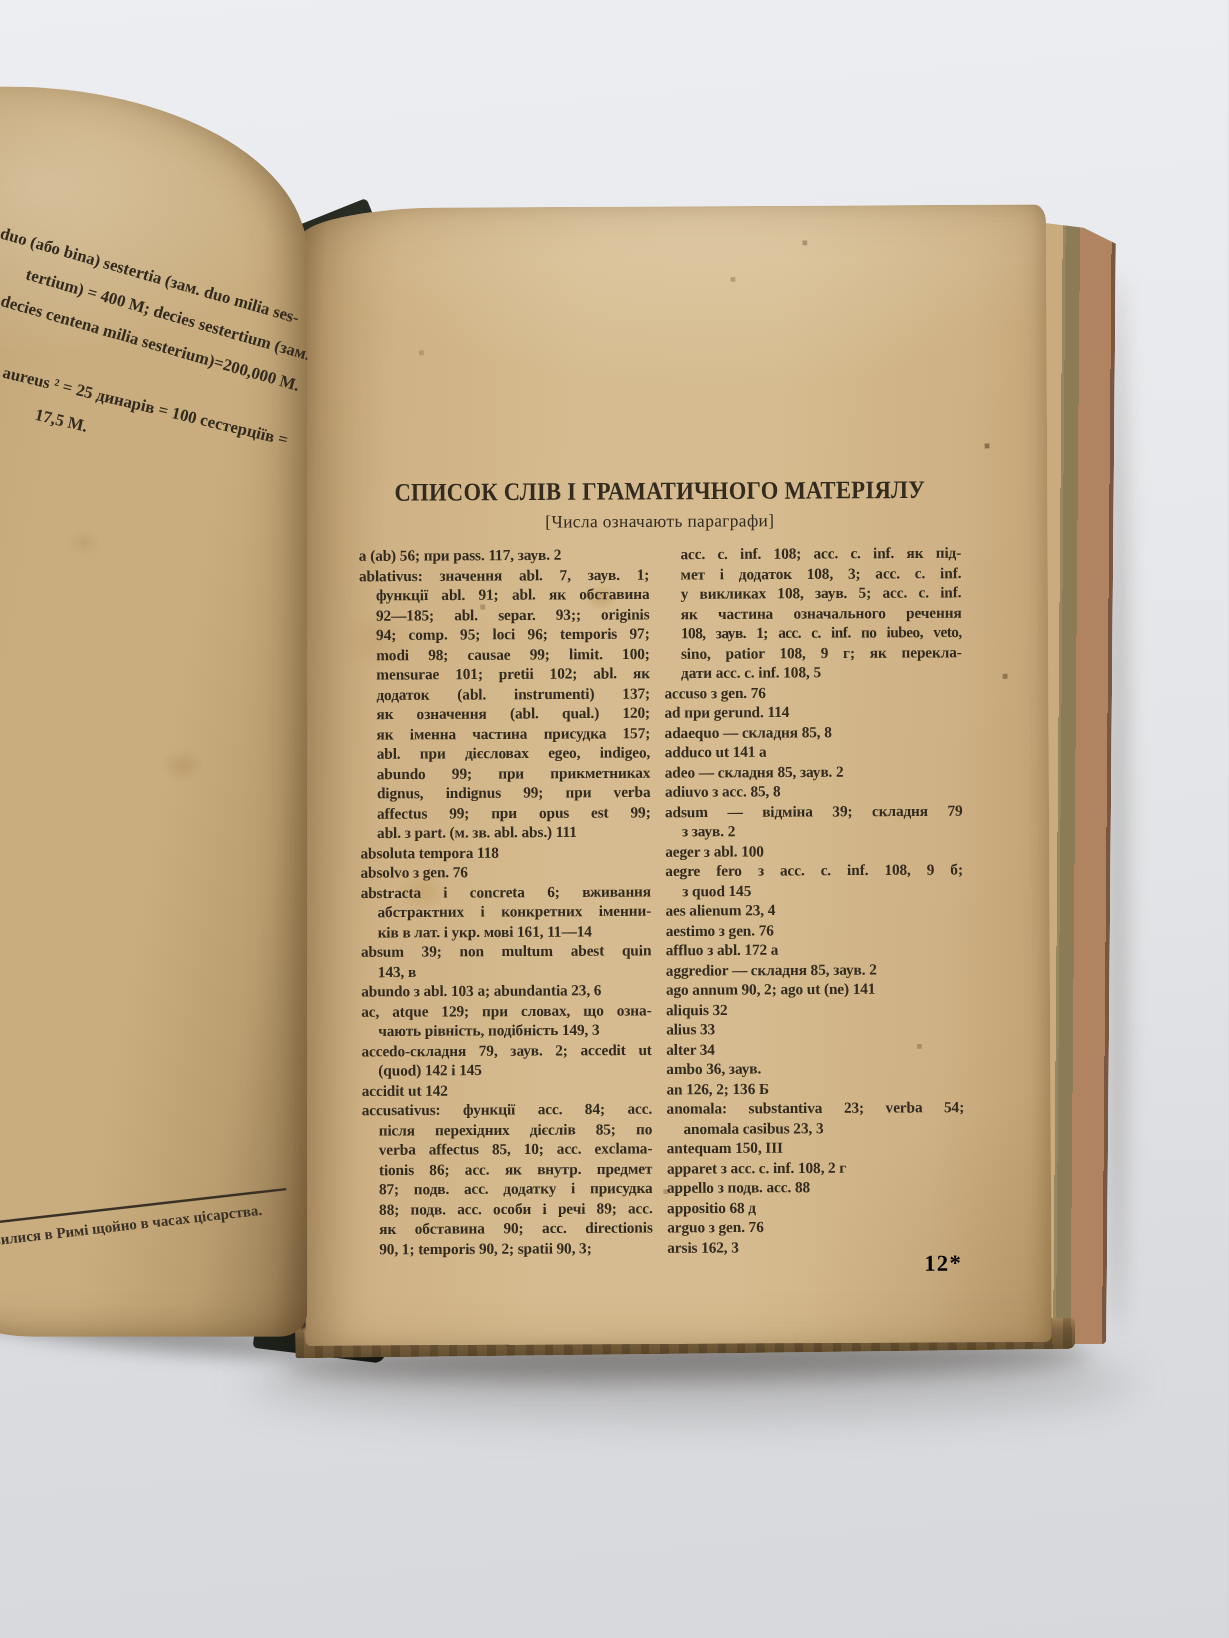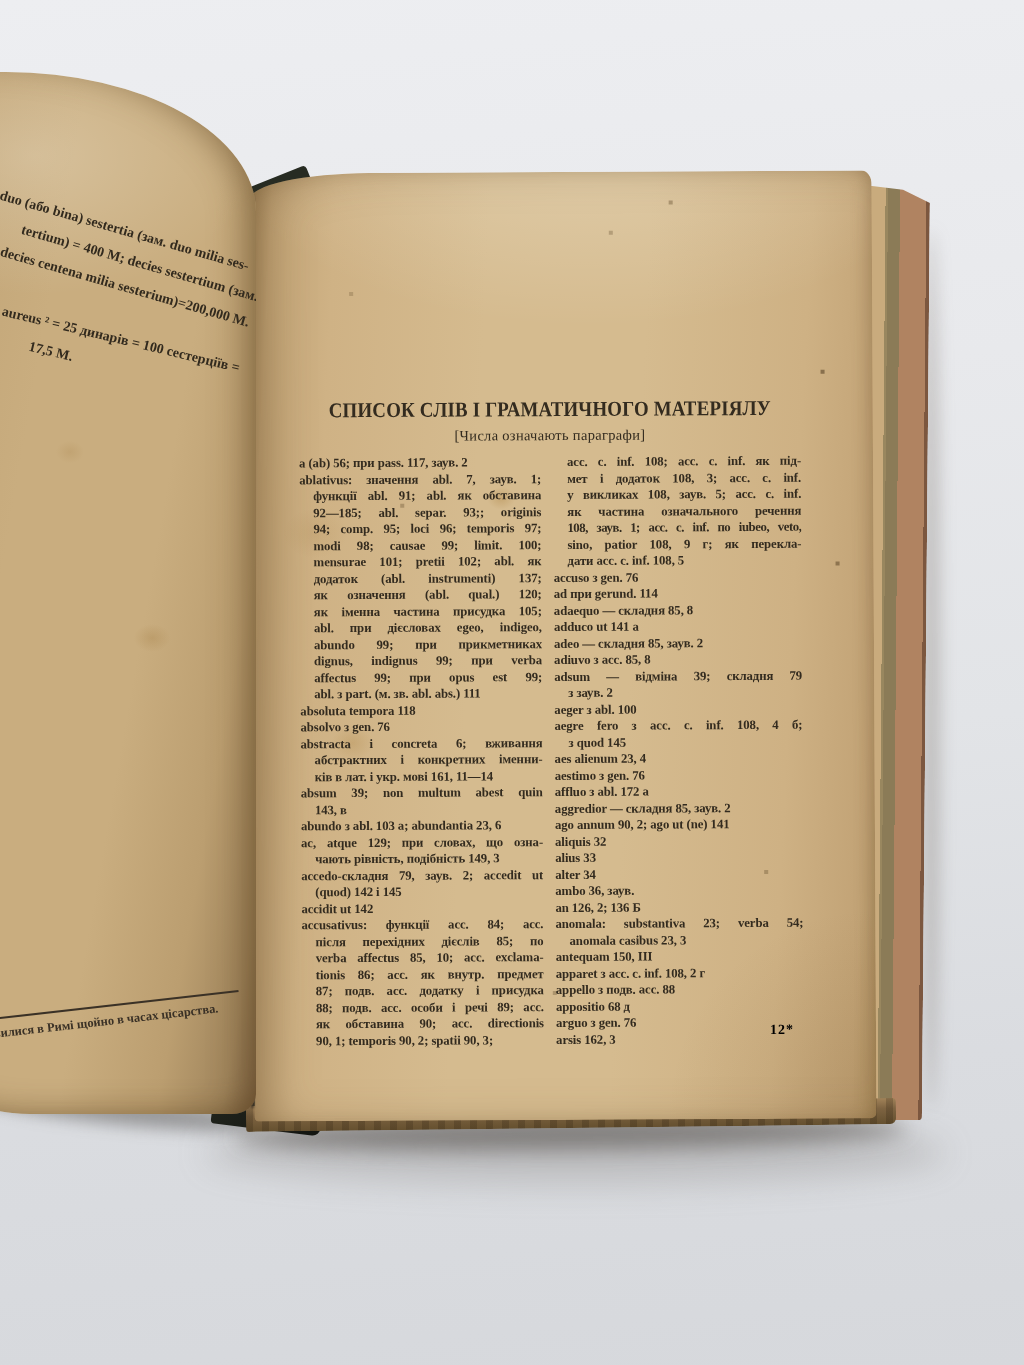--- a/index.html
+++ b/index.html
@@ -59,21 +59,21 @@
     transform:scaleX(.9);letter-spacing:.2px;}
   .subtitle{font-size:14.5px;text-align:center;margin-top:5px;letter-spacing:.3px;}
   .columns{display:flex;margin-top:10px;}
   .col{font-weight:bold;font-size:12.8px;line-height:16.5px;letter-spacing:-.1px;}
   .col-left{width:242px;margin-right:12px;}
   .col-right{width:248px;}
   .idx-line{height:16.5px;overflow:hidden;}
   .idx-line.ind{padding-left:14px;}
   .idx-line.jl{text-align:justify;text-align-last:justify;}
   .idx-line.tight{letter-spacing:-.45px;word-spacing:-1.2px;}
-  .page-number{position:absolute;left:516px;top:851px;font-weight:bold;font-size:14px;letter-spacing:1px;}
+  .page-number{position:absolute;left:516px;top:872px;font-weight:bold;font-size:19px;letter-spacing:1px;}
 
   
   .left-page{position:absolute;left:-60px;top:72px;width:316px;height:1042px;z-index:7;overflow:hidden;
     border-radius:8px 250px 24px 90px / 8px 140px 20px 48px;
     background:
       radial-gradient(26px 20px at 212px 566px, rgba(150,108,45,.22), rgba(150,108,45,0) 70%),
       radial-gradient(20px 16px at 130px 380px, rgba(150,108,45,.15), rgba(150,108,45,0) 70%),
       radial-gradient(320px 200px at 30% 8%, rgba(255,250,238,.25), rgba(255,250,238,0) 70%),
       linear-gradient(100deg,#c0a375 0%,#c9ad7f 30%,#c9ad7f 60%,#bb9e70 80%,#a0855c 93%,#84694a 100%);
     box-shadow:inset -26px 0 34px -16px rgba(90,64,30,.55), inset 0 -20px 30px -18px rgba(90,64,30,.4);}
@@ -111,21 +111,21 @@
         <div class="col col-left">
             <div class="idx-line">a (ab) 56; при pass. 117, заув. 2</div>
             <div class="idx-line jl">ablativus: значення abl. 7, заув. 1;</div>
             <div class="idx-line ind jl">функції abl. 91; abl. як обставина</div>
             <div class="idx-line ind jl">92—185; abl. separ. 93;; originis</div>
             <div class="idx-line ind jl">94; comp. 95; loci 96; temporis 97;</div>
             <div class="idx-line ind jl">modi 98; causae 99; limit. 100;</div>
             <div class="idx-line ind jl">mensurae 101; pretii 102; abl. як</div>
             <div class="idx-line ind jl">додаток (abl. instrumenti) 137;</div>
             <div class="idx-line ind jl">як означення (abl. qual.) 120;</div>
-            <div class="idx-line ind jl">як іменна частина присудка 105;</div>
+            <div class="idx-line ind jl">як іменна частина присудка 157;</div>
             <div class="idx-line ind jl">abl. при дієсловах egeo, indigeo,</div>
             <div class="idx-line ind jl">abundo 99; при прикметниках</div>
             <div class="idx-line ind jl">dignus, indignus 99; при verba</div>
             <div class="idx-line ind jl">affectus 99; при opus est 99;</div>
             <div class="idx-line ind">abl. з part. (м. зв. abl. abs.) 111</div>
             <div class="idx-line">absoluta tempora 118</div>
             <div class="idx-line">absolvo з gen. 76</div>
             <div class="idx-line jl">abstracta і concreta 6; вживання</div>
             <div class="idx-line ind jl">абстрактних і конкретних іменни-</div>
             <div class="idx-line ind">ків в лат. і укр. мові 161, 11—14</div>
@@ -156,21 +156,21 @@
             <div class="idx-line ind">дати acc. c. inf. 108, 5</div>
             <div class="idx-line">accuso з gen. 76</div>
             <div class="idx-line">ad при gerund. 114</div>
             <div class="idx-line">adaequo — складня 85, 8</div>
             <div class="idx-line">adduco ut 141 a</div>
             <div class="idx-line">adeo — складня 85, заув. 2</div>
             <div class="idx-line">adiuvo з acc. 85, 8</div>
             <div class="idx-line jl">adsum — відміна 39; складня 79</div>
             <div class="idx-line ind">з заув. 2</div>
             <div class="idx-line">aeger з abl. 100</div>
-            <div class="idx-line jl">aegre fero з acc. c. inf. 108, 4 б;</div>
+            <div class="idx-line jl">aegre fero з acc. c. inf. 108, 9 б;</div>
             <div class="idx-line ind">з quod 145</div>
             <div class="idx-line">aes alienum 23, 4</div>
             <div class="idx-line">aestimo з gen. 76</div>
             <div class="idx-line">affluo з abl. 172 a</div>
             <div class="idx-line">aggredior — складня 85, заув. 2</div>
             <div class="idx-line">ago annum 90, 2; ago ut (ne) 141</div>
             <div class="idx-line">aliquis 32</div>
             <div class="idx-line">alius 33</div>
             <div class="idx-line">alter 34</div>
             <div class="idx-line">ambo 36, заув.</div>

